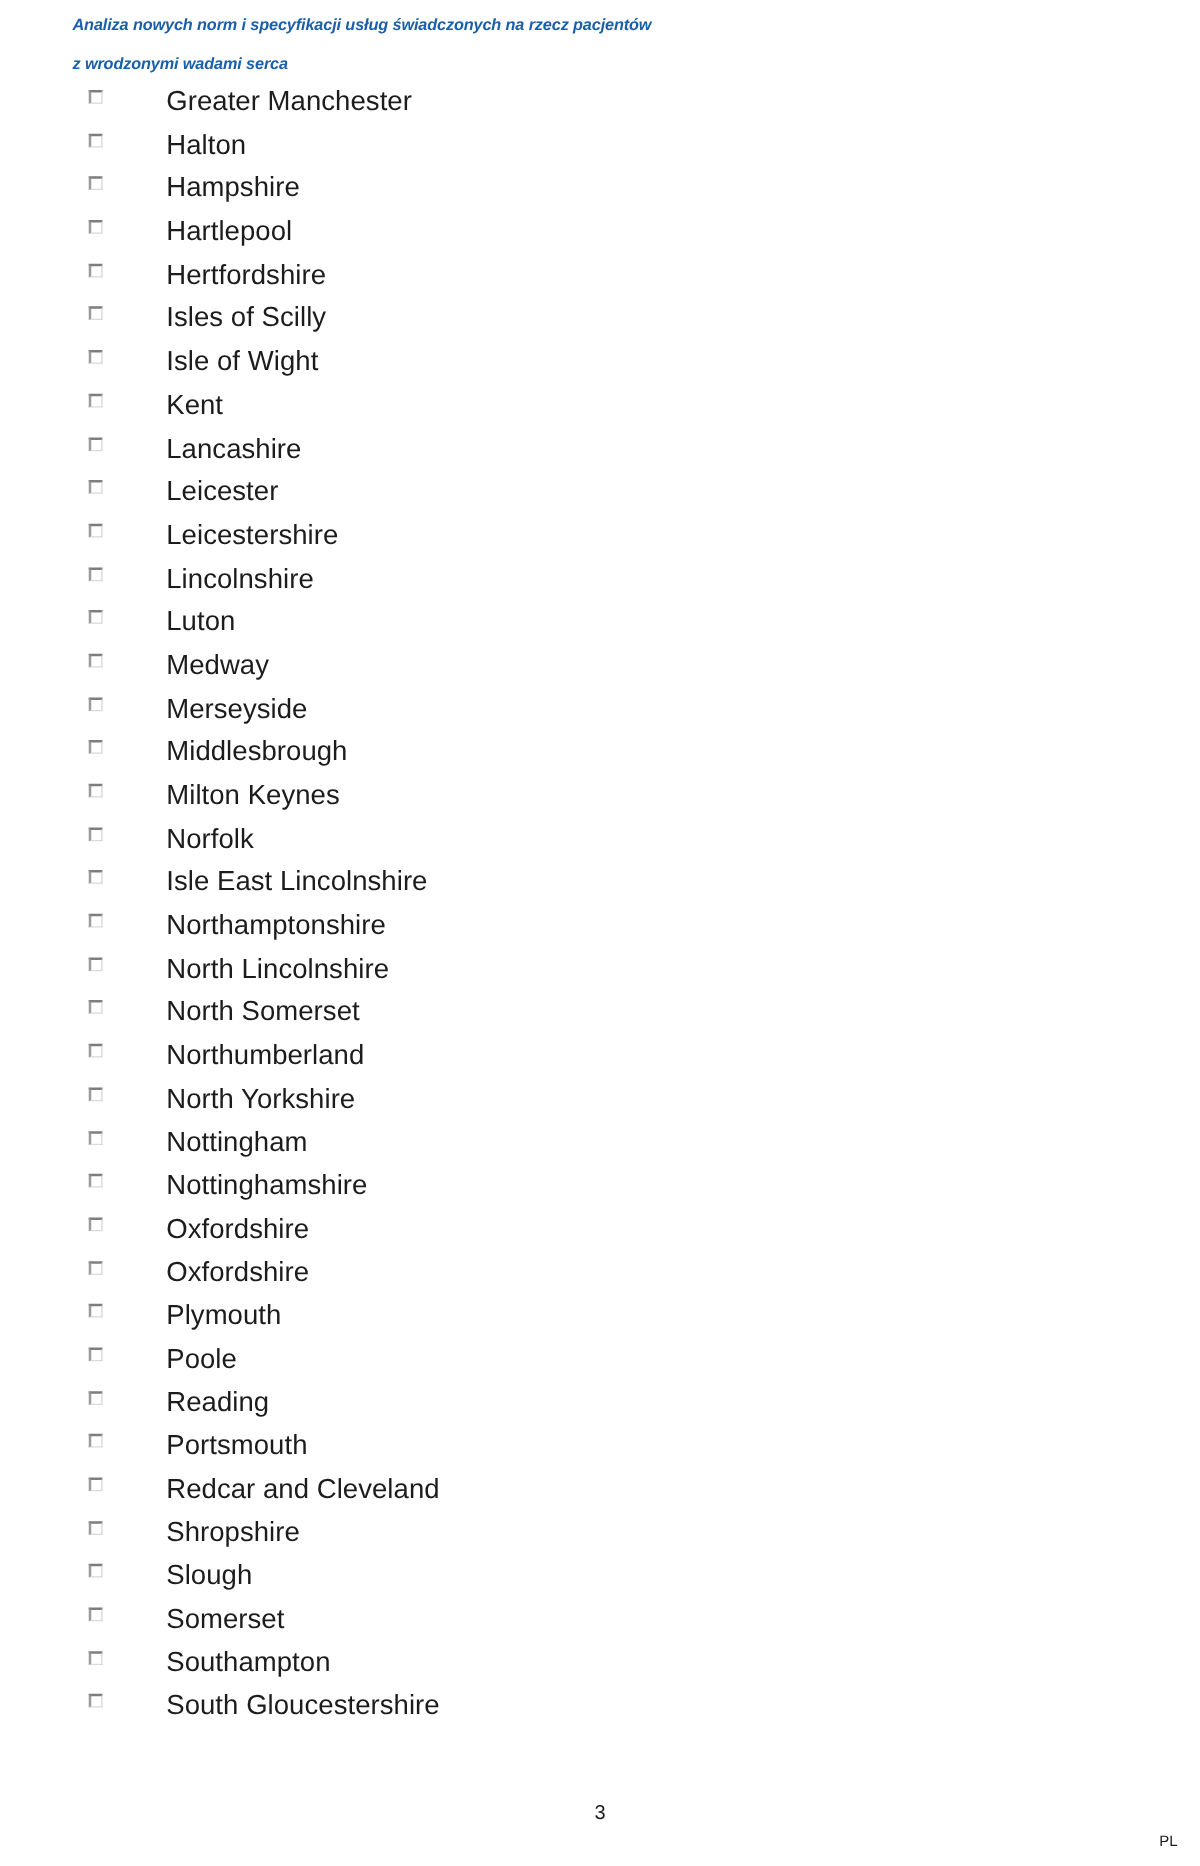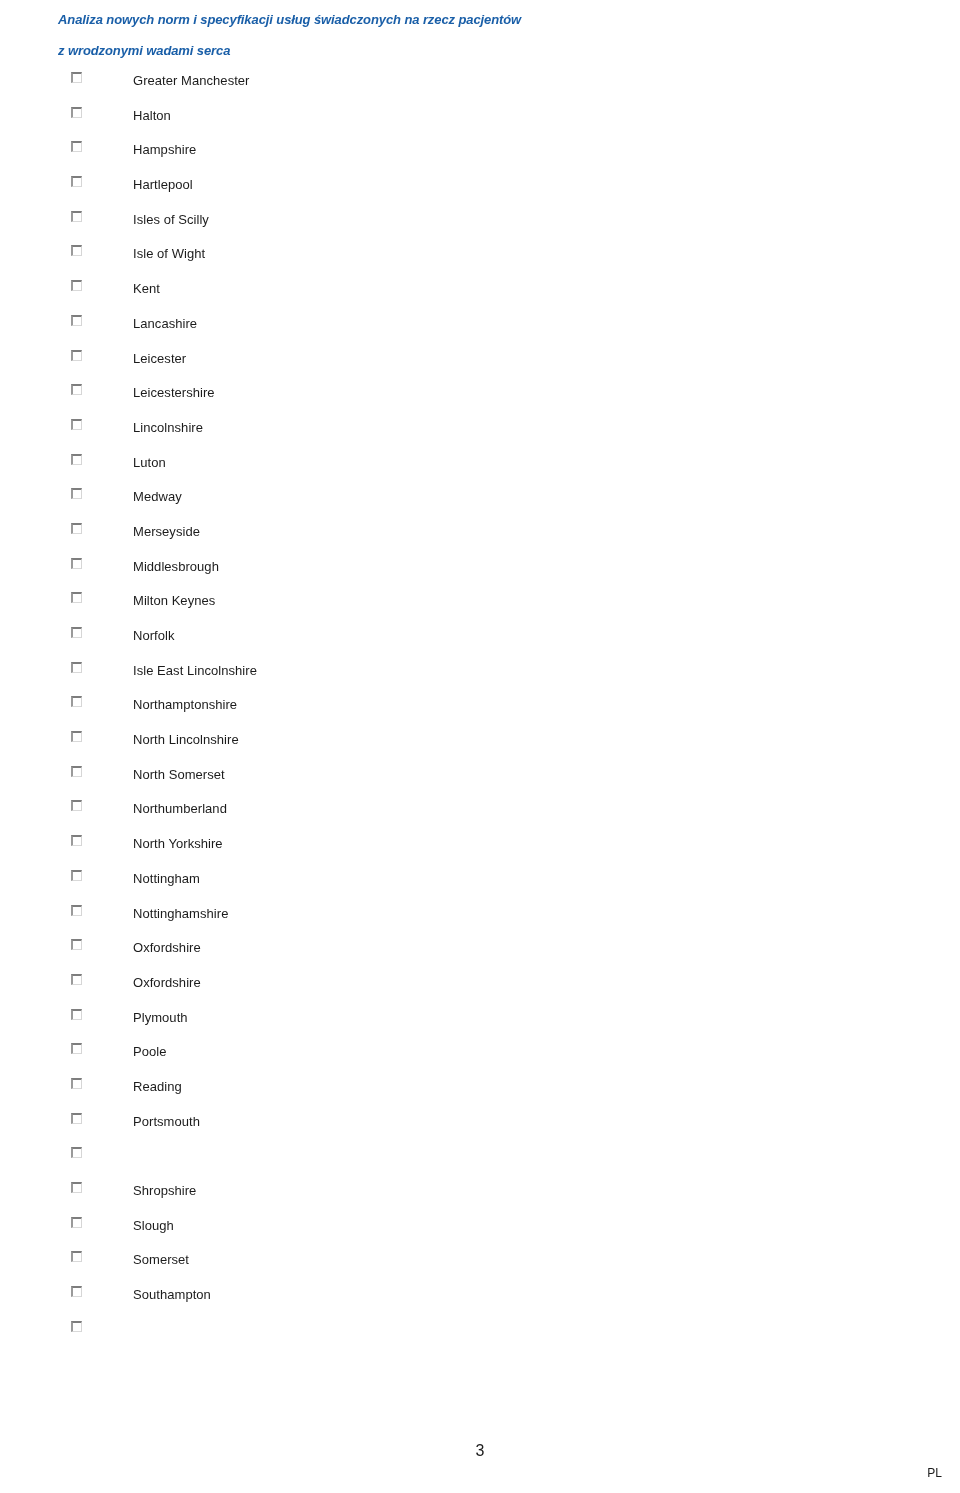--- a/index.html
+++ b/index.html
@@ -55,21 +55,21 @@
     border-top: 2px solid #7d7d7d;
     border-left: 2px solid #9a9a9a;
     border-right: 1px solid #d6d6d6;
     border-bottom: 1px solid #d9d9d9;
   }
   .row-label {
     position: absolute;
     left: 133px;
     top: 0px;
     line-height: 34.7px;
-    font-size: 13px;
+    font-size: 22px;
     color: #1c1c1c;
     letter-spacing: 0.05px;
     white-space: nowrap;
   }
 
   
   #page-number {
     position: absolute;
     left: 0;
     top: 1442px;
@@ -104,20 +104,24 @@
     <div class="list-row">
       <span class="cb"></span>
       <span class="row-label">Hampshire</span>
     </div>
     <div class="list-row">
       <span class="cb"></span>
       <span class="row-label">Hartlepool</span>
     </div>
     <div class="list-row">
       <span class="cb"></span>
+      <span class="row-label">Hertfordshire</span>
+    </div>
+    <div class="list-row">
+      <span class="cb"></span>
       <span class="row-label">Isles of Scilly</span>
     </div>
     <div class="list-row">
       <span class="cb"></span>
       <span class="row-label">Isle of Wight</span>
     </div>
     <div class="list-row">
       <span class="cb"></span>
       <span class="row-label">Kent</span>
     </div>
@@ -212,37 +216,39 @@
     <div class="list-row">
       <span class="cb"></span>
       <span class="row-label">Reading</span>
     </div>
     <div class="list-row">
       <span class="cb"></span>
       <span class="row-label">Portsmouth</span>
     </div>
     <div class="list-row">
       <span class="cb"></span>
+      <span class="row-label">Redcar and Cleveland</span>
     </div>
     <div class="list-row">
       <span class="cb"></span>
       <span class="row-label">Shropshire</span>
     </div>
     <div class="list-row">
       <span class="cb"></span>
       <span class="row-label">Slough</span>
     </div>
     <div class="list-row">
       <span class="cb"></span>
       <span class="row-label">Somerset</span>
     </div>
     <div class="list-row">
       <span class="cb"></span>
       <span class="row-label">Southampton</span>
     </div>
     <div class="list-row">
       <span class="cb"></span>
+      <span class="row-label">South Gloucestershire</span>
     </div>
   </div>
 
 <div id="page-number">3</div>
 
 <div id="lang-marker">PL</div>
 
 </body></html>

